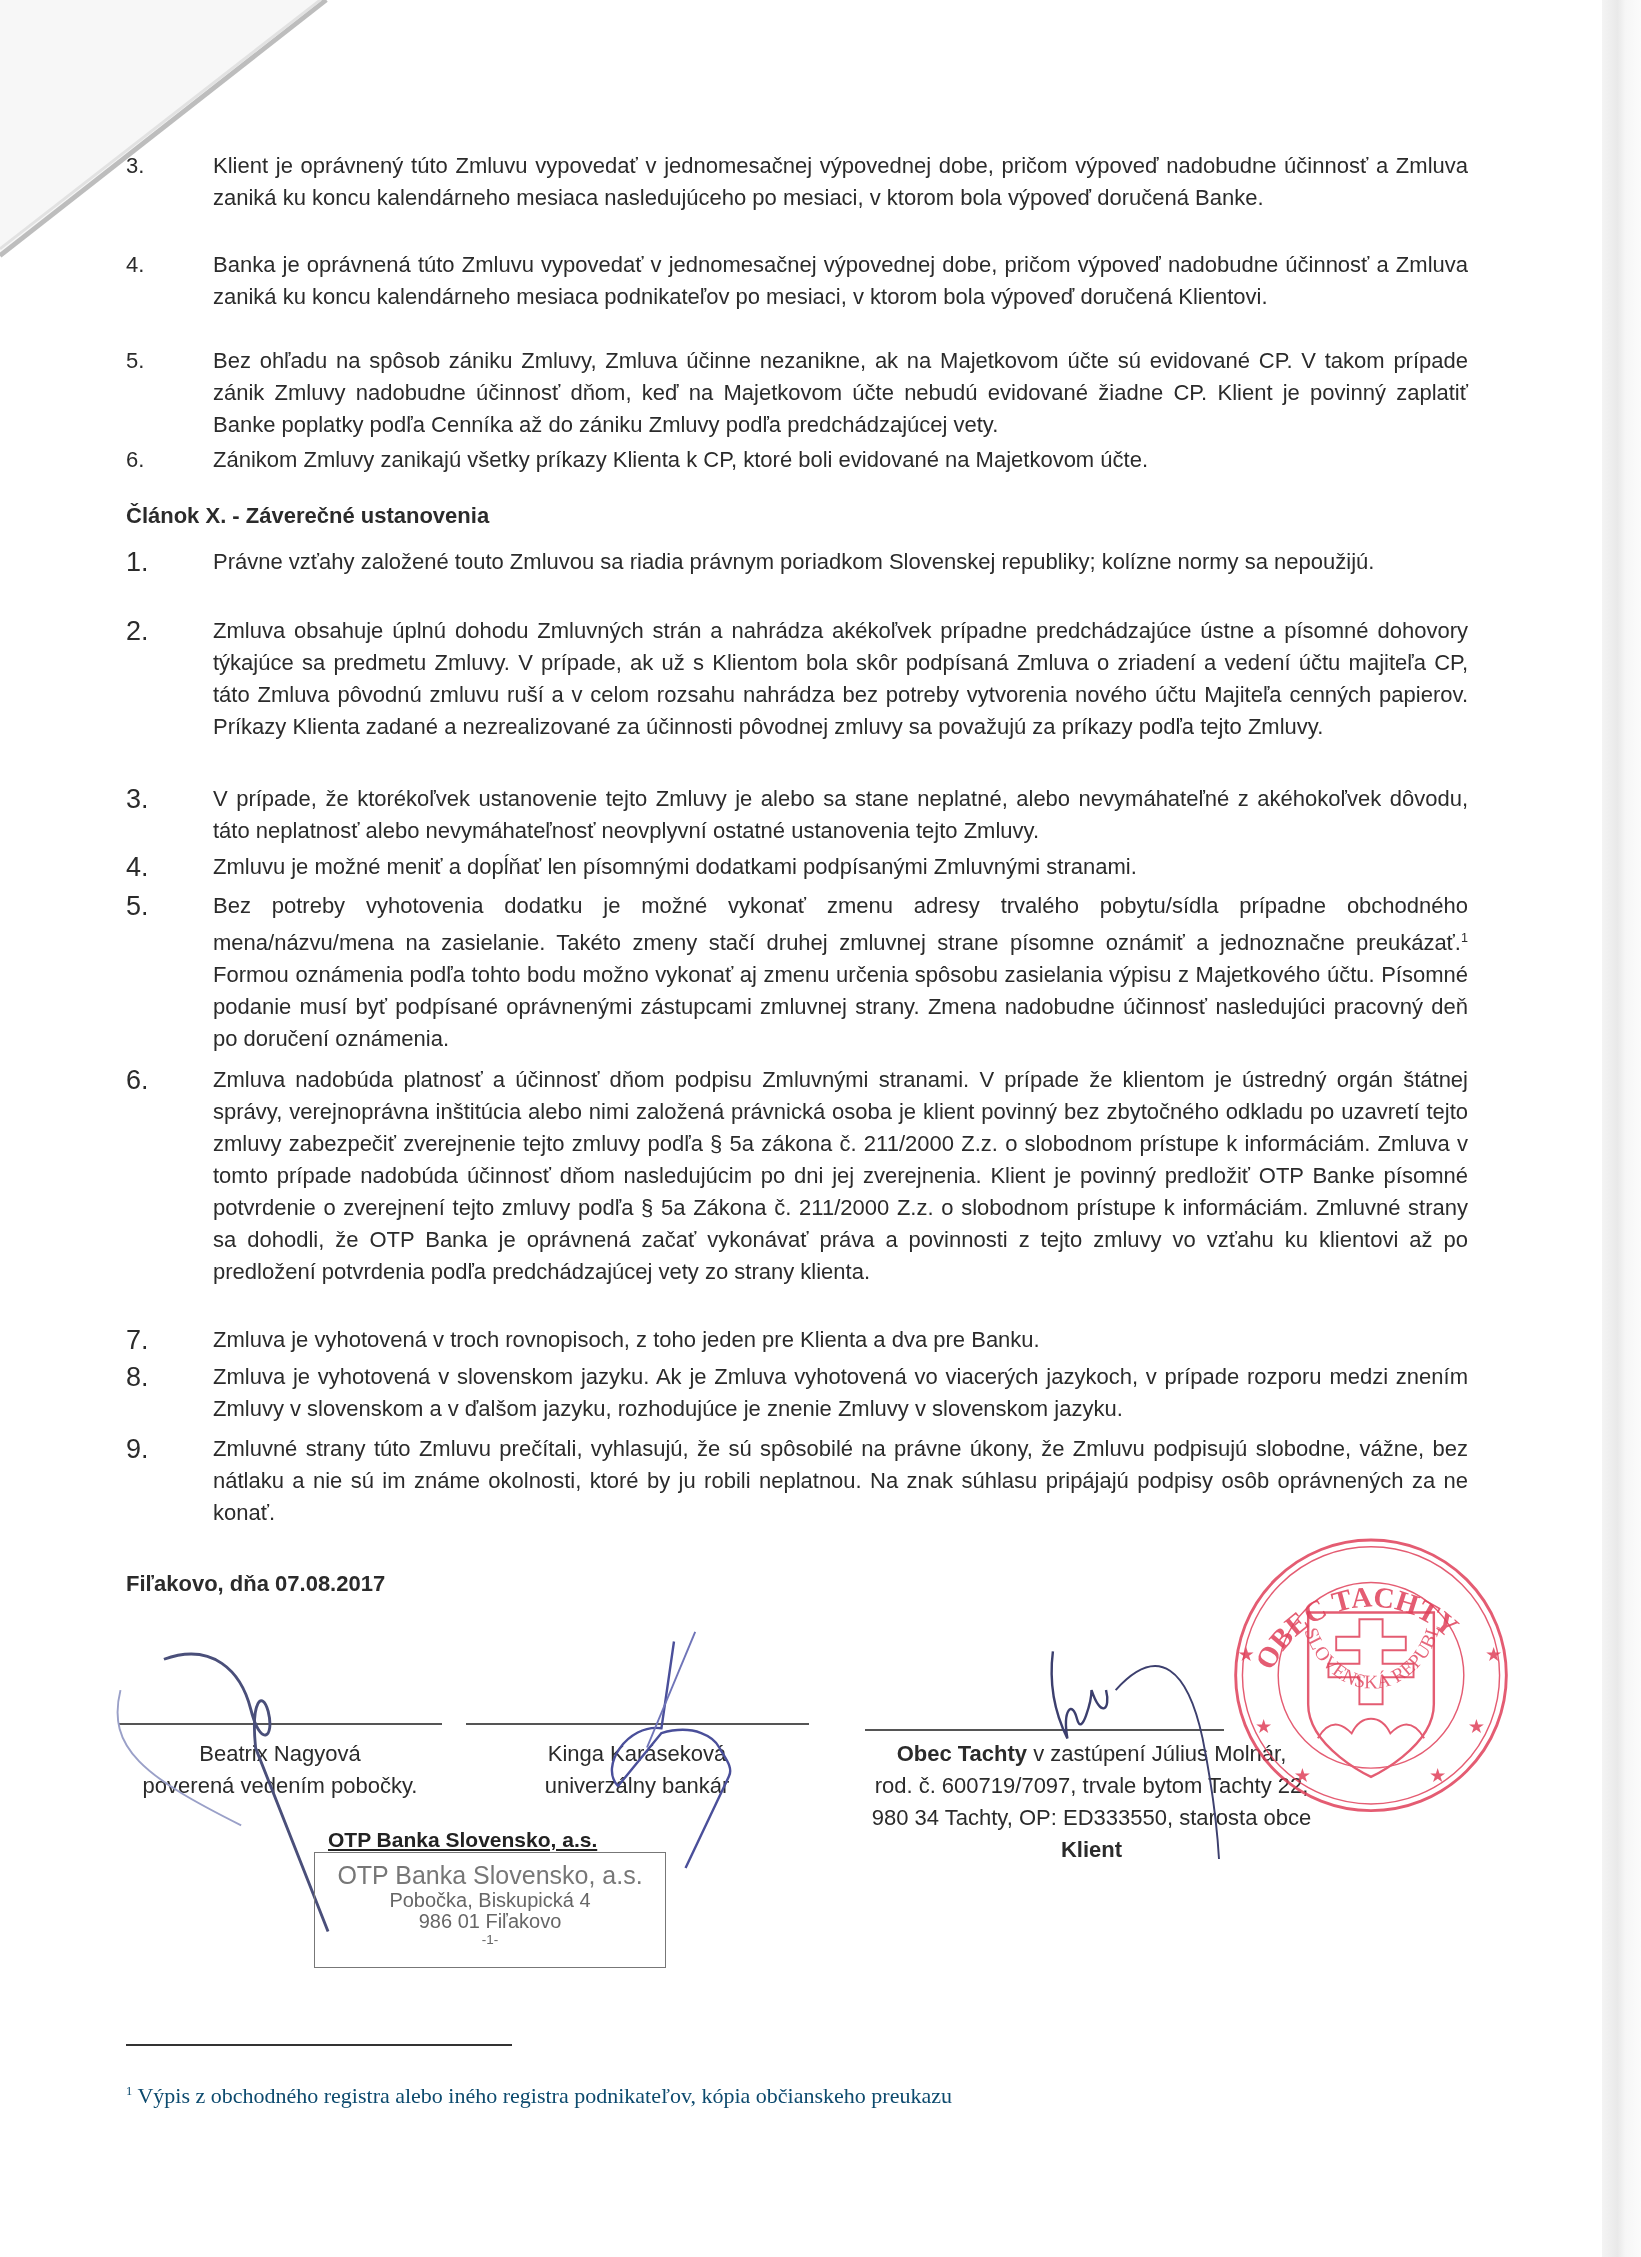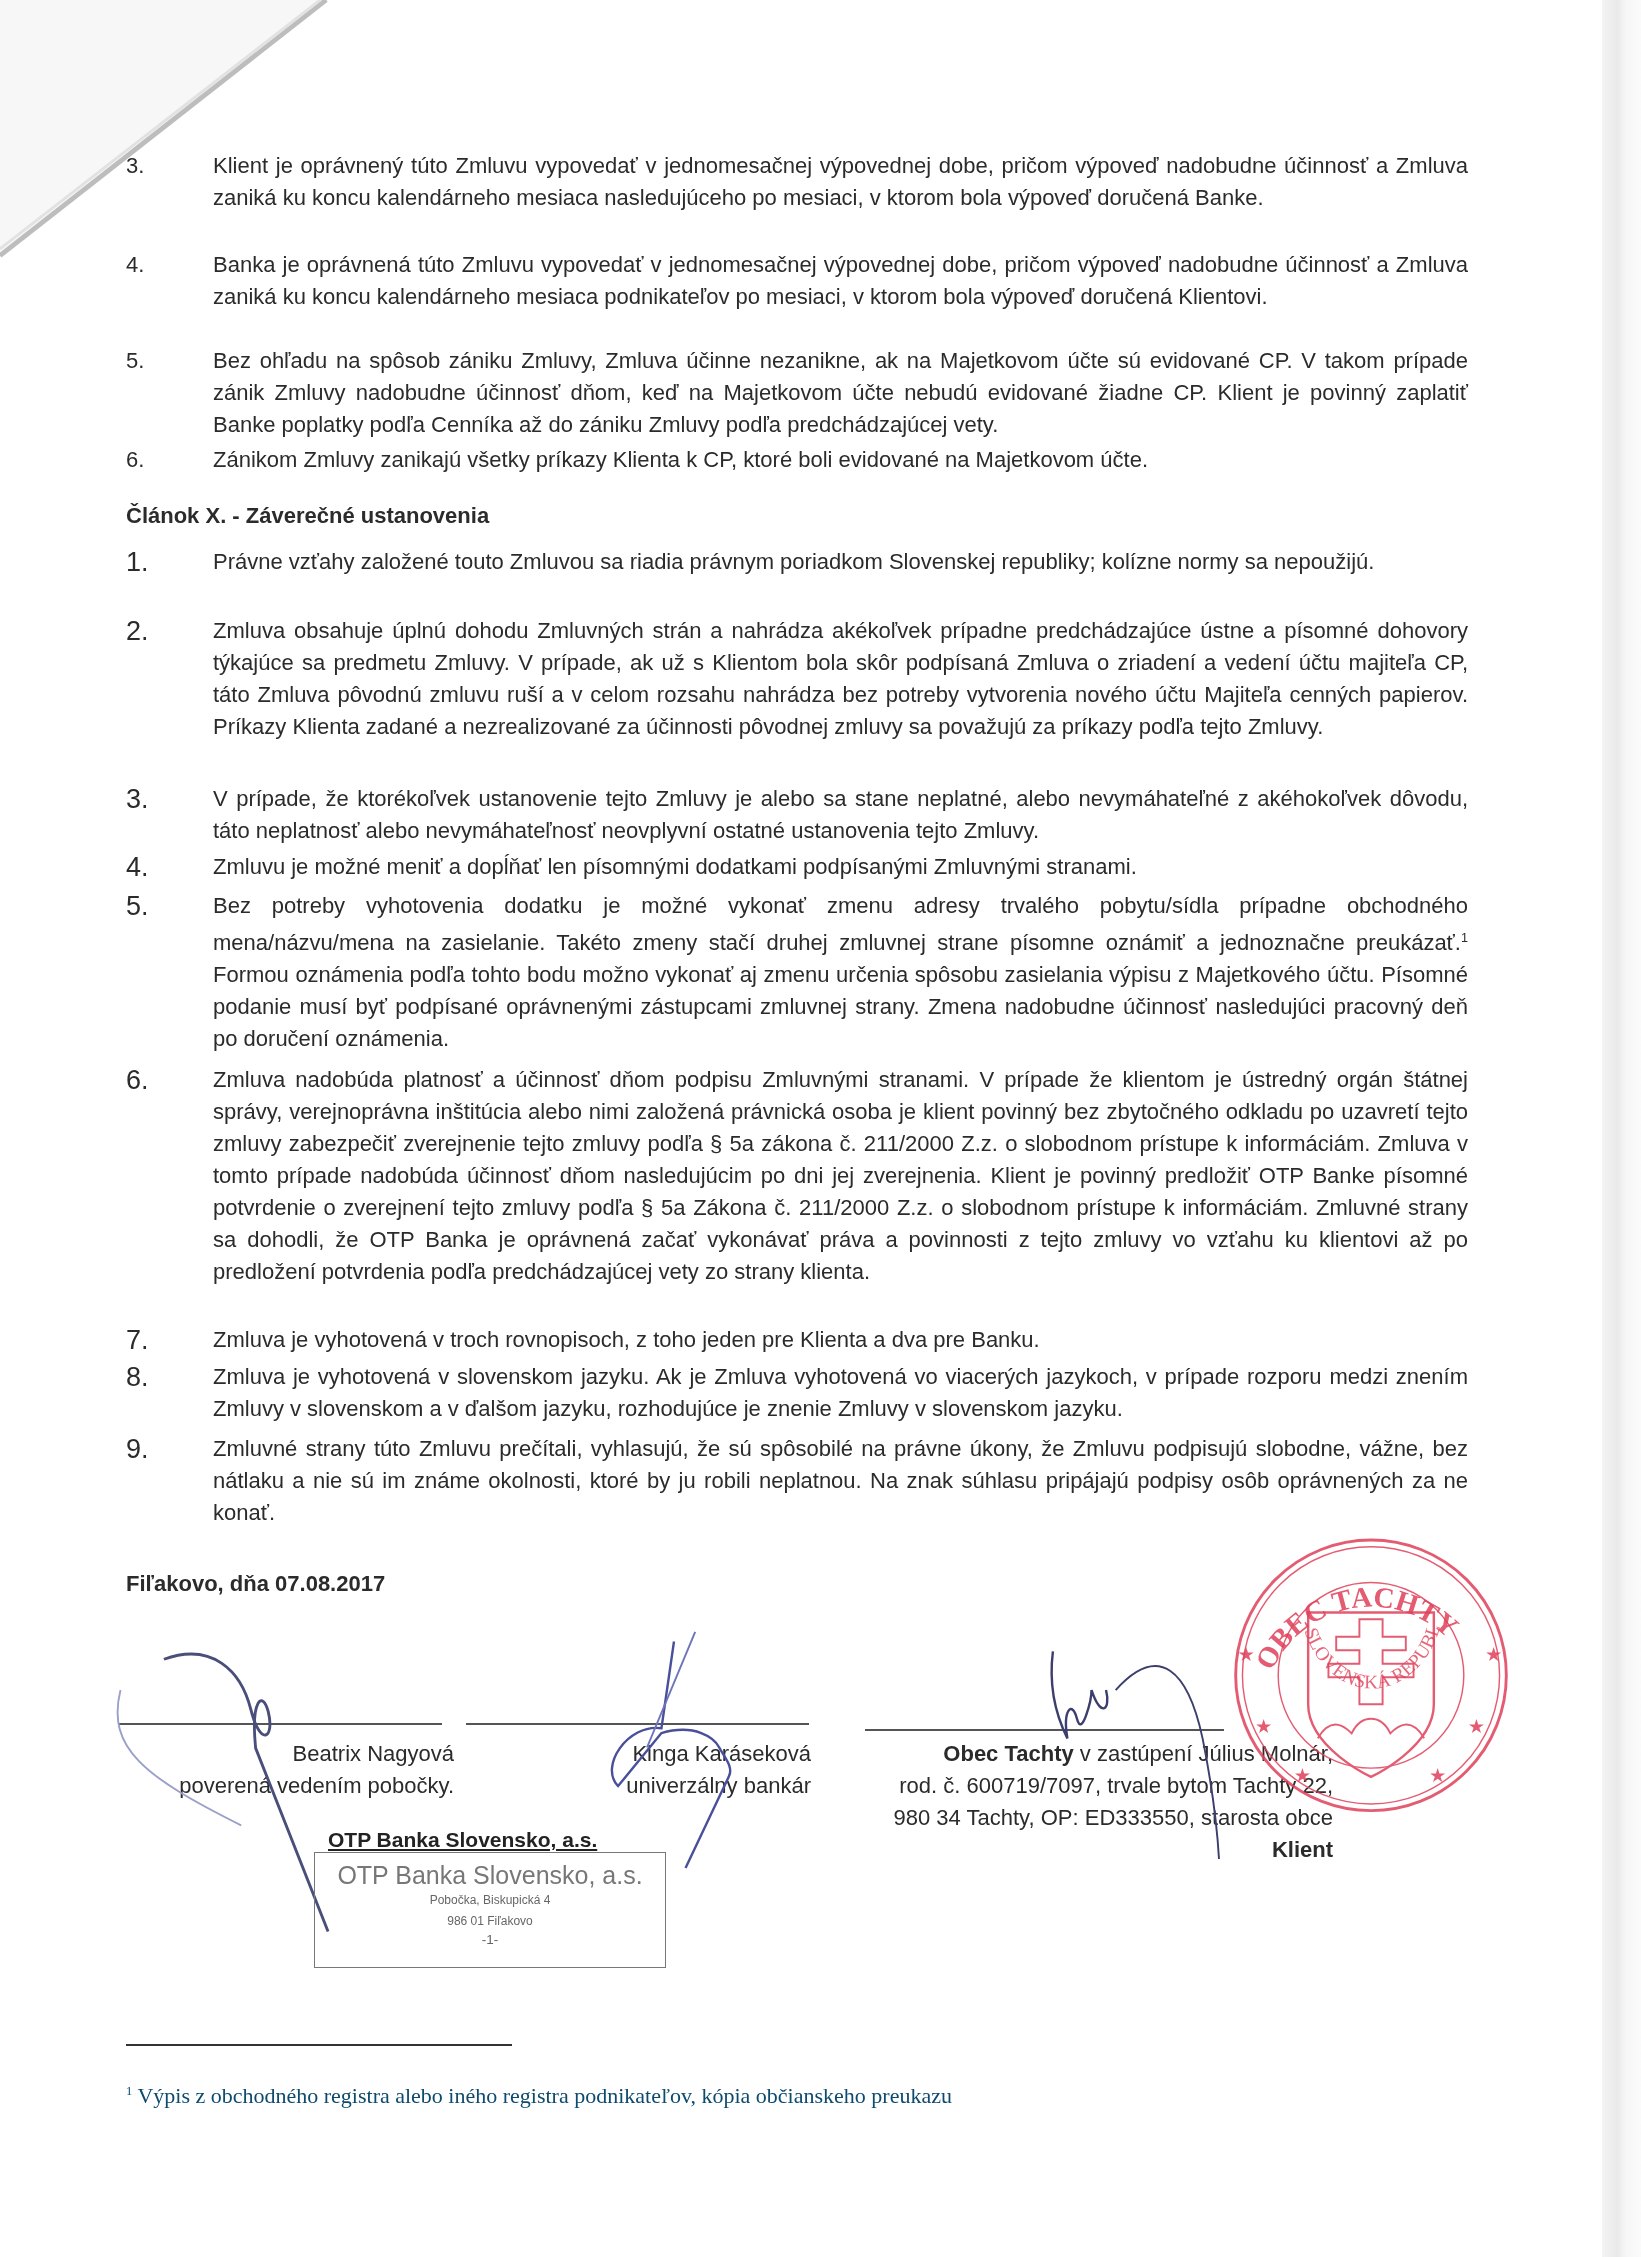--- a/index.html
+++ b/index.html
@@ -13,28 +13,28 @@
     background:linear-gradient(90deg,#f4f4f4 0,#e9e9e9 40%,#f6f6f6 60%,#fbfbfb 100%); }
   .fold { position:absolute; left:-58px; top:-39px; width:502px; height:319px; pointer-events:none; }
   .content { position:absolute; left:0; top:0; width:1641px; }
   .item { position:absolute; left:126px; width:1342px; font-size:22px; line-height:32px; }
   .item .num { position:absolute; left:0; top:0; width:58px; }
   .item .num.big { font-size:27px; }
   .item .txt { position:absolute; left:87px; width:1255px; text-align:justify; }
   .heading { position:absolute; left:126px; top:503px; font-size:22px; font-weight:bold; }
   .date { position:absolute; left:126px; top:1571px; font-size:22px;font-weight:bold; }
   .sig-line { position:absolute; height:1.9px; background:#555; }
-  .sig-text { position:absolute; text-align:right; font-size:22px; line-height:32px; }
+  .sig-text { position:absolute; text-align:center; font-size:22px; line-height:32px; }
   .bold { font-weight:bold; }
   .bank-box { position:absolute; left:314px; top:1852px; width:350px; height:114px;
     border:1.9px solid #777; text-align:center; color:#666; }
   .bank-title { position:absolute; left:328px; top:1828px; font-size:21px; font-weight:bold; color:#222;
     text-decoration:underline; }
   .bank-box .l1 { font-size:25px; margin-top:7.7px; color:#777; }
-  .bank-box .l2, .bank-box .l3 { font-size:12px; line-height:21px; }
+  .bank-box .l2, .bank-box .l3 { font-size:20px; line-height:21px; }
   .bank-box .l4 { font-size:13.5px; }
   .footnote-line { position:absolute; left:126px; top:2044px; width:386px; height:1.9px; background:#333; }
   .footnote { position:absolute; left:126px; top:2064px; font-family:"Liberation Serif", serif; font-size:22px; color:#0c4a6e;margin-top:19px; }
   sup { font-size:12.6px; }
   svg { position:absolute; overflow:visible; }
 </style>
 </head>
 <body>
 
 <div class="right-edge"></div>

